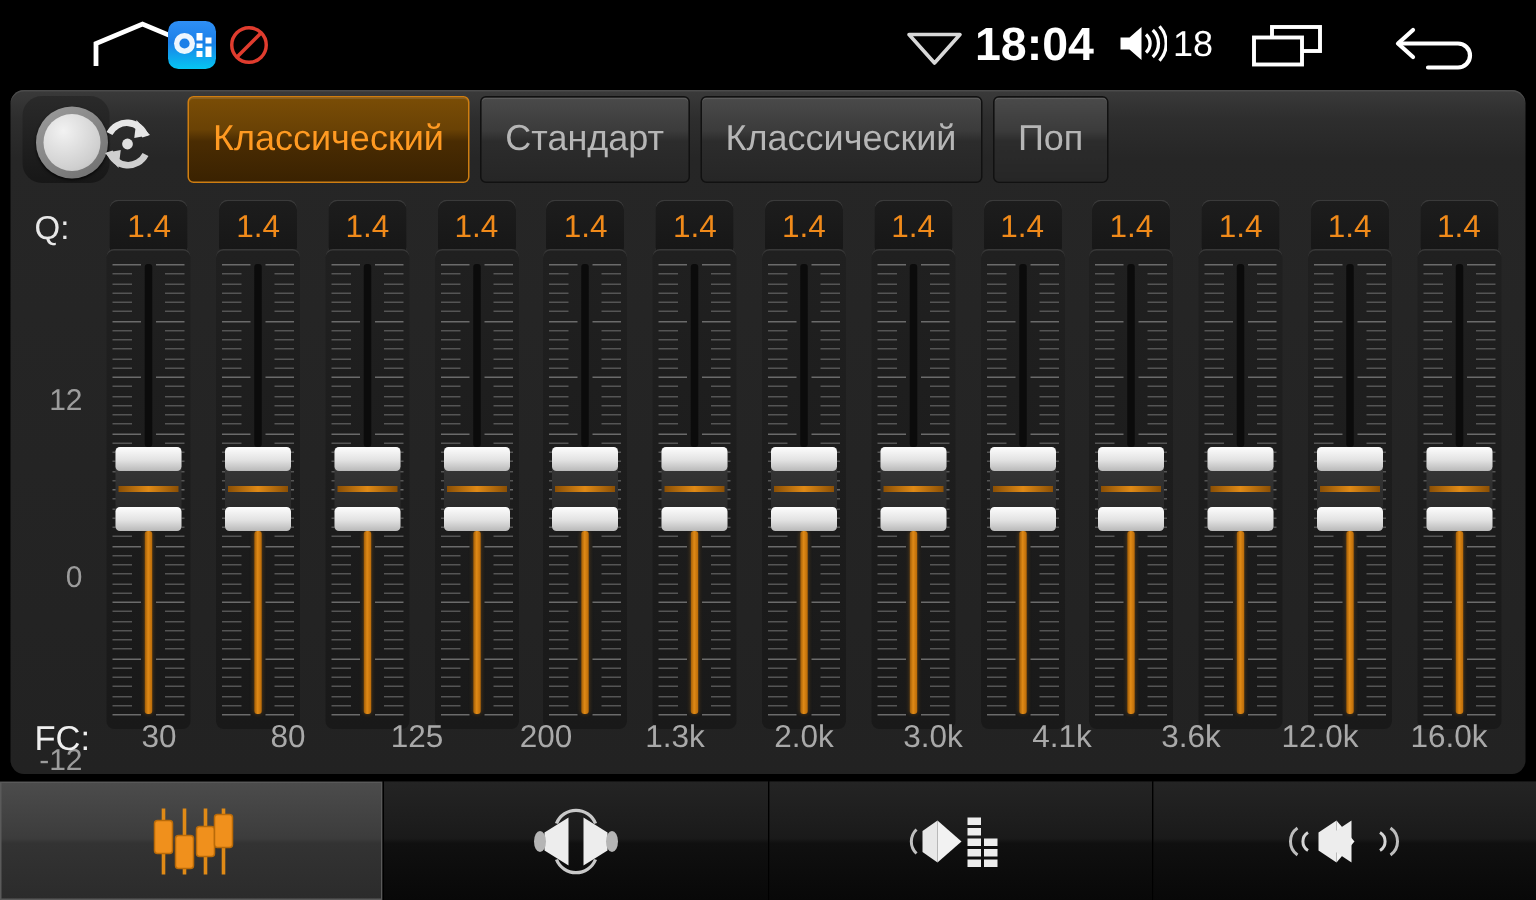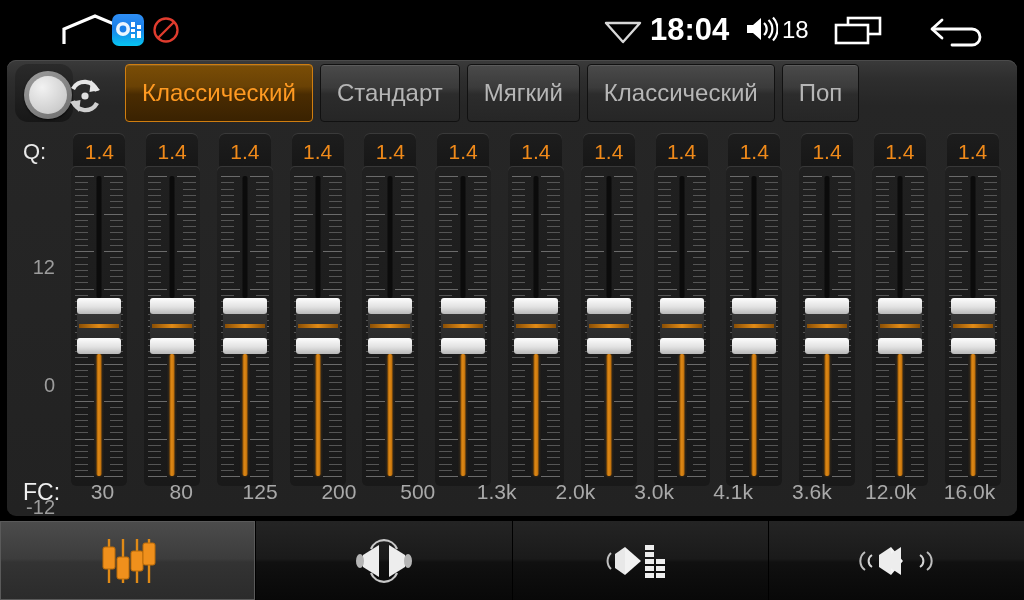--- a/index.html
+++ b/index.html
@@ -187,23 +187,20 @@
         </div>
       </div>
       <div class="tabs" id="preset-tabs">
           <div class="tab active">
             <span>Классический</span>
           </div>
           <div class="tab">
             <span>Стандарт</span>
           </div>
           <div class="tab">
-            <span>Мягкий</span>
-          </div>
-          <div class="tab">
             <span>Классический</span>
           </div>
           <div class="tab">
             <span>Поп</span>
           </div>
         </div>
     </div>
 
     <div class="qrow">
       <div class="qlabel">Q:</div>
@@ -1703,21 +1700,20 @@
         </div>
     </div>
 
     <div class="fcrow">
       <div class="fclabel">FC:</div>
       <div class="fccells" id="fc-cells">
           <div class="fccell">30</div>
           <div class="fccell">80</div>
           <div class="fccell">125</div>
           <div class="fccell">200</div>
-          <div class="fccell">500</div>
           <div class="fccell">1.3k</div>
           <div class="fccell">2.0k</div>
           <div class="fccell">3.0k</div>
           <div class="fccell">4.1k</div>
           <div class="fccell">3.6k</div>
           <div class="fccell">12.0k</div>
           <div class="fccell">16.0k</div>
         </div>
     </div>
   </div>

